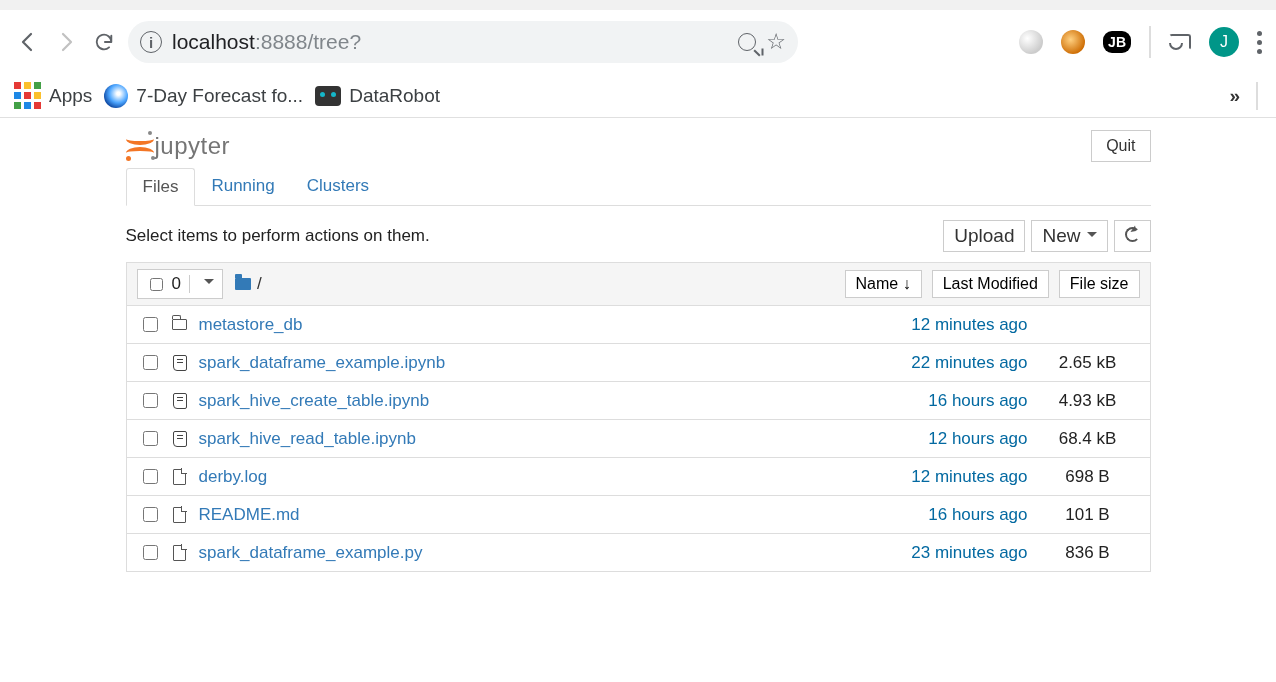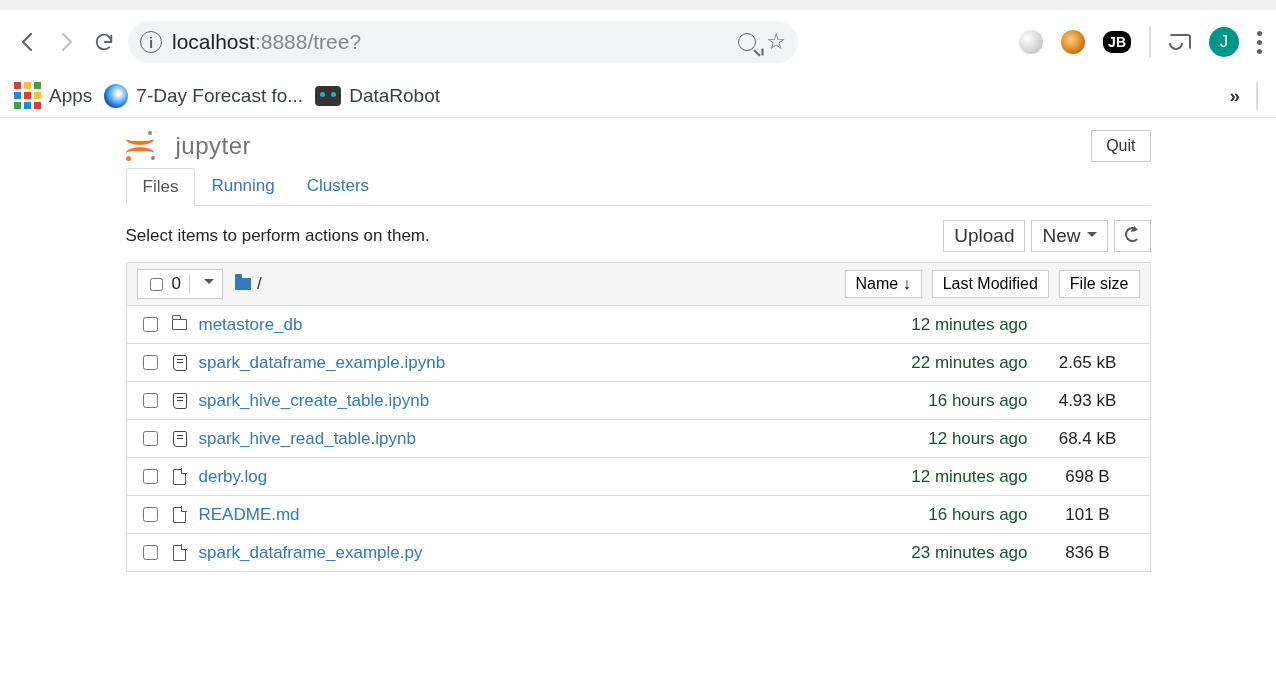--- a/index.html
+++ b/index.html
@@ -33,21 +33,21 @@
   .bm-dr::before,.bm-dr::after{content:"";position:absolute;top:6px;width:5px;height:5px;background:#15b7c9;border-radius:50%;}
   .bm-dr::before{left:5px;} .bm-dr::after{right:5px;}
   .bm-chevrons{font-weight:bold;color:#333;margin-left:auto;}
   .bm-folder{width:24px;height:18px;background:#888;border-radius:2px;position:relative;margin:0 4px 0 14px;}
   .bm-folder::before{content:"";position:absolute;top:-5px;left:0;width:10px;height:5px;background:#888;border-radius:2px 2px 0 0;}
   .bm-vsep{width:2px;height:28px;background:#ddd;margin:0 4px;}
 
   
   .jupyter-wrap{max-width:1025px;margin:0 auto;padding:0;}
   .jp-header{display:flex;align-items:center;justify-content:space-between;padding:12px 0 6px;}
-  .jp-logo{display:flex;align-items:flex-end;gap:22px;}
+  .jp-logo{display:flex;align-items:flex-end;gap:1px;}
   .jp-logo-mark{width:28px;height:28px;position:relative;}
   .jp-logo-mark::before,.jp-logo-mark::after{content:"";position:absolute;left:0;right:0;height:8px;border-radius:50%;}
   .jp-logo-mark::before{top:1px;border-bottom:4px solid #f37626;}
   .jp-logo-mark::after{bottom:1px;border-top:4px solid #f37626;}
   .jp-logo-mark .d1,.jp-logo-mark .d2,.jp-logo-mark .d3{position:absolute;width:4px;height:4px;background:#888;border-radius:50%;}
   .jp-logo-mark .d1{top:-1px;right:2px;} .jp-logo-mark .d2{bottom:-1px;left:0;background:#f37626;width:5px;height:5px;} .jp-logo-mark .d3{bottom:0;right:-1px;}
   .jp-logo-text{font-size:24px;color:#757575;font-weight:400;letter-spacing:.5px;}
   .btn{background:#fff;border:1px solid #ccc;font-size:16px;padding:6px 14px;cursor:pointer;color:#333;}
 
   .jp-tabs{display:flex;border-bottom:1px solid #ddd;}
@@ -66,21 +66,21 @@
   .jp-listheader .breadcrumb{display:flex;align-items:center;gap:6px;color:#333;margin-left:6px;}
   .jp-listheader .push{margin-left:auto;display:flex;gap:10px;}
   .hdr-btn{background:#fff;border:1px solid #ccc;padding:4px 10px;font-size:16px;}
   .lm-cell{width:170px;text-align:right;}
   .fs-cell{width:100px;text-align:right;}
 
   .jp-row{display:flex;align-items:center;border:1px solid #ddd;border-top:none;padding:8px 12px;font-size:17px;gap:10px;}
   .jp-row input[type=checkbox]{width:15px;height:15px;}
   .jp-row .icon{width:18px;display:flex;justify-content:center;color:#555;}
   .jp-row .name{color:#337ab7;cursor:pointer;}
-  .jp-row .meta-lm{margin-left:auto;text-align:right;width:170px;color:#14532d;}
+  .jp-row .meta-lm{margin-left:auto;text-align:right;width:170px;color:#0369a1;}
   .jp-row .meta-fs{width:100px;text-align:center;color:#222;}
 
   
   .ico-folder-solid{width:16px;height:12px;background:#337ab7;border-radius:1px;position:relative;}
   .ico-folder-solid::before{content:"";position:absolute;top:-4px;left:0;width:7px;height:4px;background:#337ab7;border-radius:1px 1px 0 0;}
   .ico-folder-line{width:15px;height:11px;border:1.5px solid #555;border-radius:1px;position:relative;}
   .ico-folder-line::before{content:"";position:absolute;top:-5px;left:-1.5px;width:7px;height:3px;border:1.5px solid #555;border-bottom:none;border-radius:2px 2px 0 0;}
   .ico-book{width:14px;height:16px;border:1.5px solid #444;border-radius:2px 2px 2px 4px;position:relative;background:#fff;}
   .ico-book::before{content:"";position:absolute;top:3px;left:3px;right:3px;height:1.5px;background:#444;box-shadow:0 3px 0 #444;}
   .ico-file{width:13px;height:16px;border:1.5px solid #555;border-radius:1px;position:relative;}

